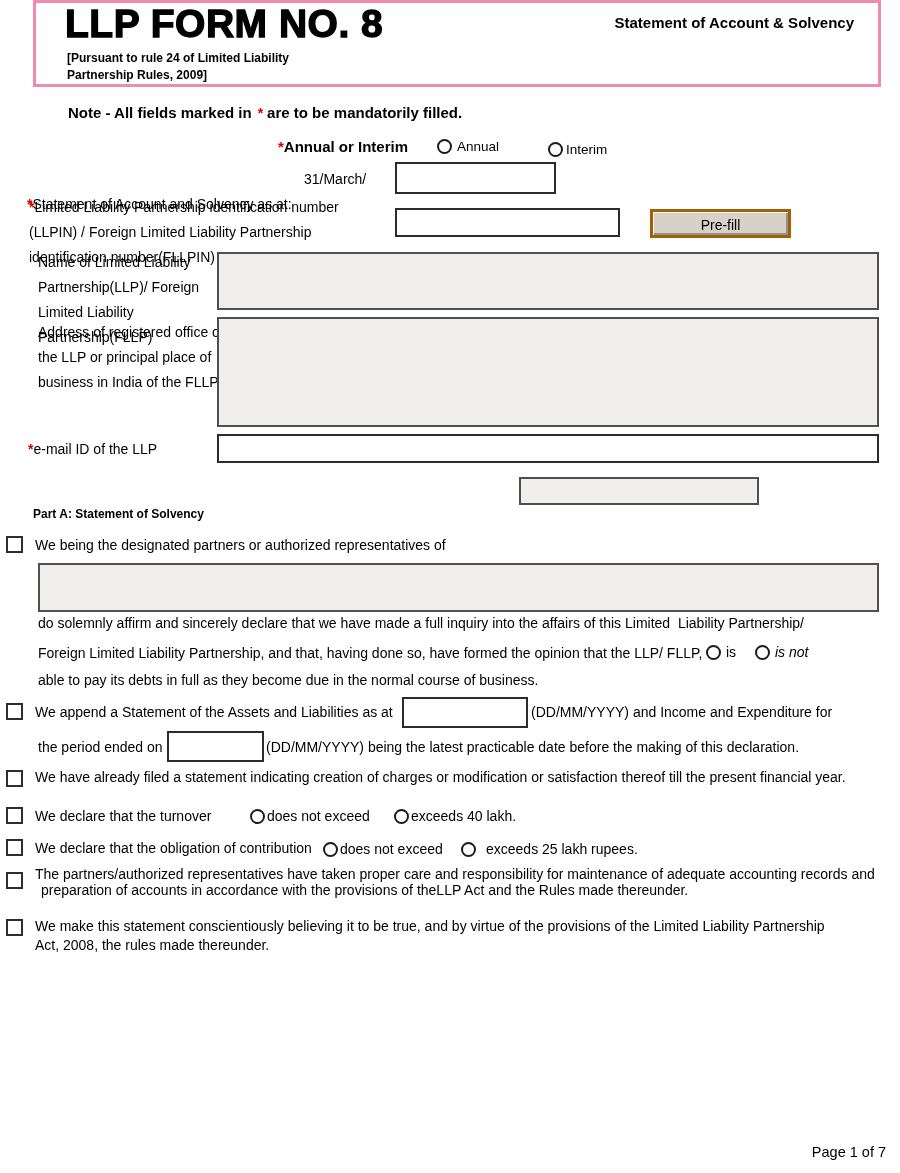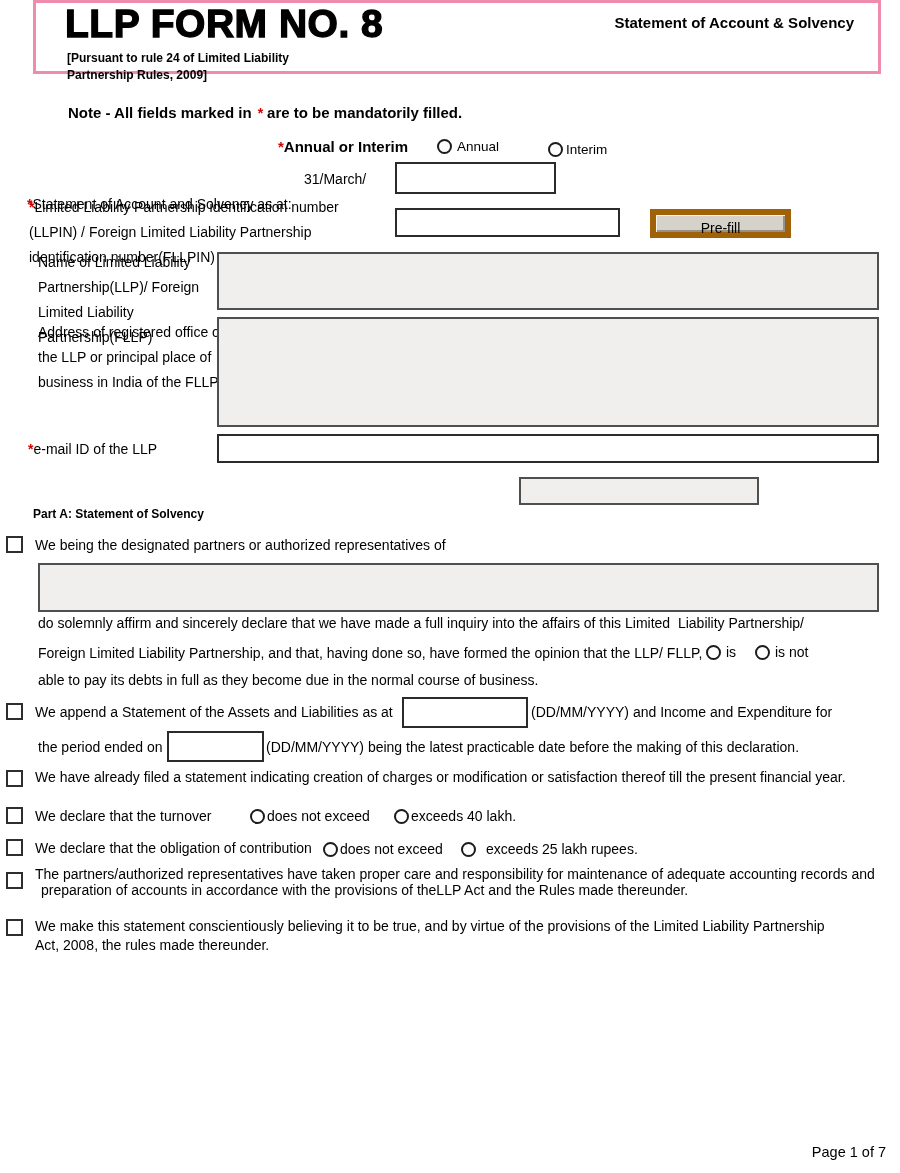--- a/index.html
+++ b/index.html
@@ -4,39 +4,39 @@
 <style>
   * { margin:0; padding:0; box-sizing:border-box; }
   html,body { background:#fff; }
   body { font-family:"Liberation Sans","DejaVu Sans",sans-serif; color:#000; }
   #page { position:relative; width:900px; height:1173px; background:#fff; overflow:hidden; }
   .abs { position:absolute; }
   .txt { font-size:14px; line-height:1.2; white-space:pre-wrap; }
   .bold { font-weight:bold; }
   .ast { color:#d40000; font-weight:bold; }
   
-  #hdr-box { left:33px; top:0; width:848px; height:74px; border:3px solid #f08bb0; background:#fff; }
+  #hdr-box { left:33px; top:0; width:848px; height:87px; border:3px solid #f08bb0; background:#fff; }
   #form-title { left:29px; top:-2px; font-size:39px; font-weight:bold; letter-spacing:.5px;
                 -webkit-text-stroke:1.3px #000; line-height:46px; }
   #pursuant { left:31px; top:47px; font-size:12px; font-weight:bold; line-height:16.5px; }
   #hdr-right { right:24px; top:11px; font-size:15px; font-weight:bold; }
   
   #note { left:68px; top:104px; font-size:15px; font-weight:bold; }
   #note .ast { font-size:14px; margin:0 4px 0 6px; }
   
   .radio { width:15px; height:15px; border:2px solid #1c1c1c; border-radius:50%; background:#fff; flex:0 0 auto; }
   .rpair { display:flex; align-items:center; gap:5px; }
   .rlabel { font-size:13.5px; }
   .cb { width:17px; height:17px; border:2px solid #2e2e2e; background:#fff; }
   .tinput { border:2px solid #2b2b2b; background:#fff; font:14px "Liberation Sans",sans-serif; padding:0 4px; }
   .gbox { background:#f0efed; border:2px solid #4f4f4f; }
   .flbl { font-size:14px; line-height:25px; white-space:pre-wrap; }
   
   #prefill { left:650px; top:209px; width:141px; height:29px; background:#d6d2c9;
-             border:6px solid #a16207; box-shadow:inset 1px 1px 0 #f6f4f0, inset -2px -2px 0 #96928a;
+             border:3px solid #a16207; box-shadow:inset 1px 1px 0 #f6f4f0, inset -2px -2px 0 #96928a;
              font-size:14px; text-align:center; line-height:27px; cursor:default; }
   #footer { right:14px; top:1144px; font-size:14.5px; }
 </style>
 </head>
 <body>
 
 <div id="page">
 
   <div class="abs" id="hdr-box">
     <div class="abs" id="form-title">LLP FORM NO. 8</div>
@@ -84,21 +84,21 @@
   <div class="abs txt" style="left:35px; top:537px;">We being the designated partners or authorized representatives of</div>
   <div class="abs gbox" style="left:38px; top:563px; width:841px; height:49px;"></div>
   <div class="abs txt" style="left:38px; top:615px;">do solemnly affirm and sincerely declare that we have made a full inquiry into the affairs of this Limited  Liability Partnership/</div>
   <div class="abs txt" style="left:38px; top:645px;">Foreign Limited Liability Partnership, and that, having done so, have formed the opinion that the LLP/ FLLP,</div>
   <div class="abs rpair" style="left:706px; top:644px;">
     <span class="radio"></span>
     <span class="rlabel" style="font-size:14px;">is</span>
   </div>
   <div class="abs rpair" style="left:755px; top:644px;">
     <span class="radio"></span>
-    <span class="rlabel" style="font-size:14px;">is not</span>
+    <span class="rlabel" style="font-size:14px;font-style:italic;">is not</span>
   </div>
   <div class="abs txt" style="left:38px; top:672px;">able to pay its debts in full as they become due in the normal course of business.</div>
 
   <span class="abs cb" style="left:6px; top:703px;"></span>
   <div class="abs txt" style="left:35px; top:704px;">We append a Statement of the Assets and Liabilities as at</div>
   <input class="abs tinput" style="left: 402px; top: 697px; width: 126px; height: 31px;" value="">
   <div class="abs txt" style="left:531px; top:704px;">(DD/MM/YYYY) and Income and Expenditure for</div>
   <div class="abs txt" style="left:38px; top:739px;">the period ended on</div>
   <input class="abs tinput" style="left: 167px; top: 731px; width: 97px; height: 31px;" value="">
   <div class="abs txt" style="left:266px; top:739px;">(DD/MM/YYYY) being the latest practicable date before the making of this declaration.</div>

